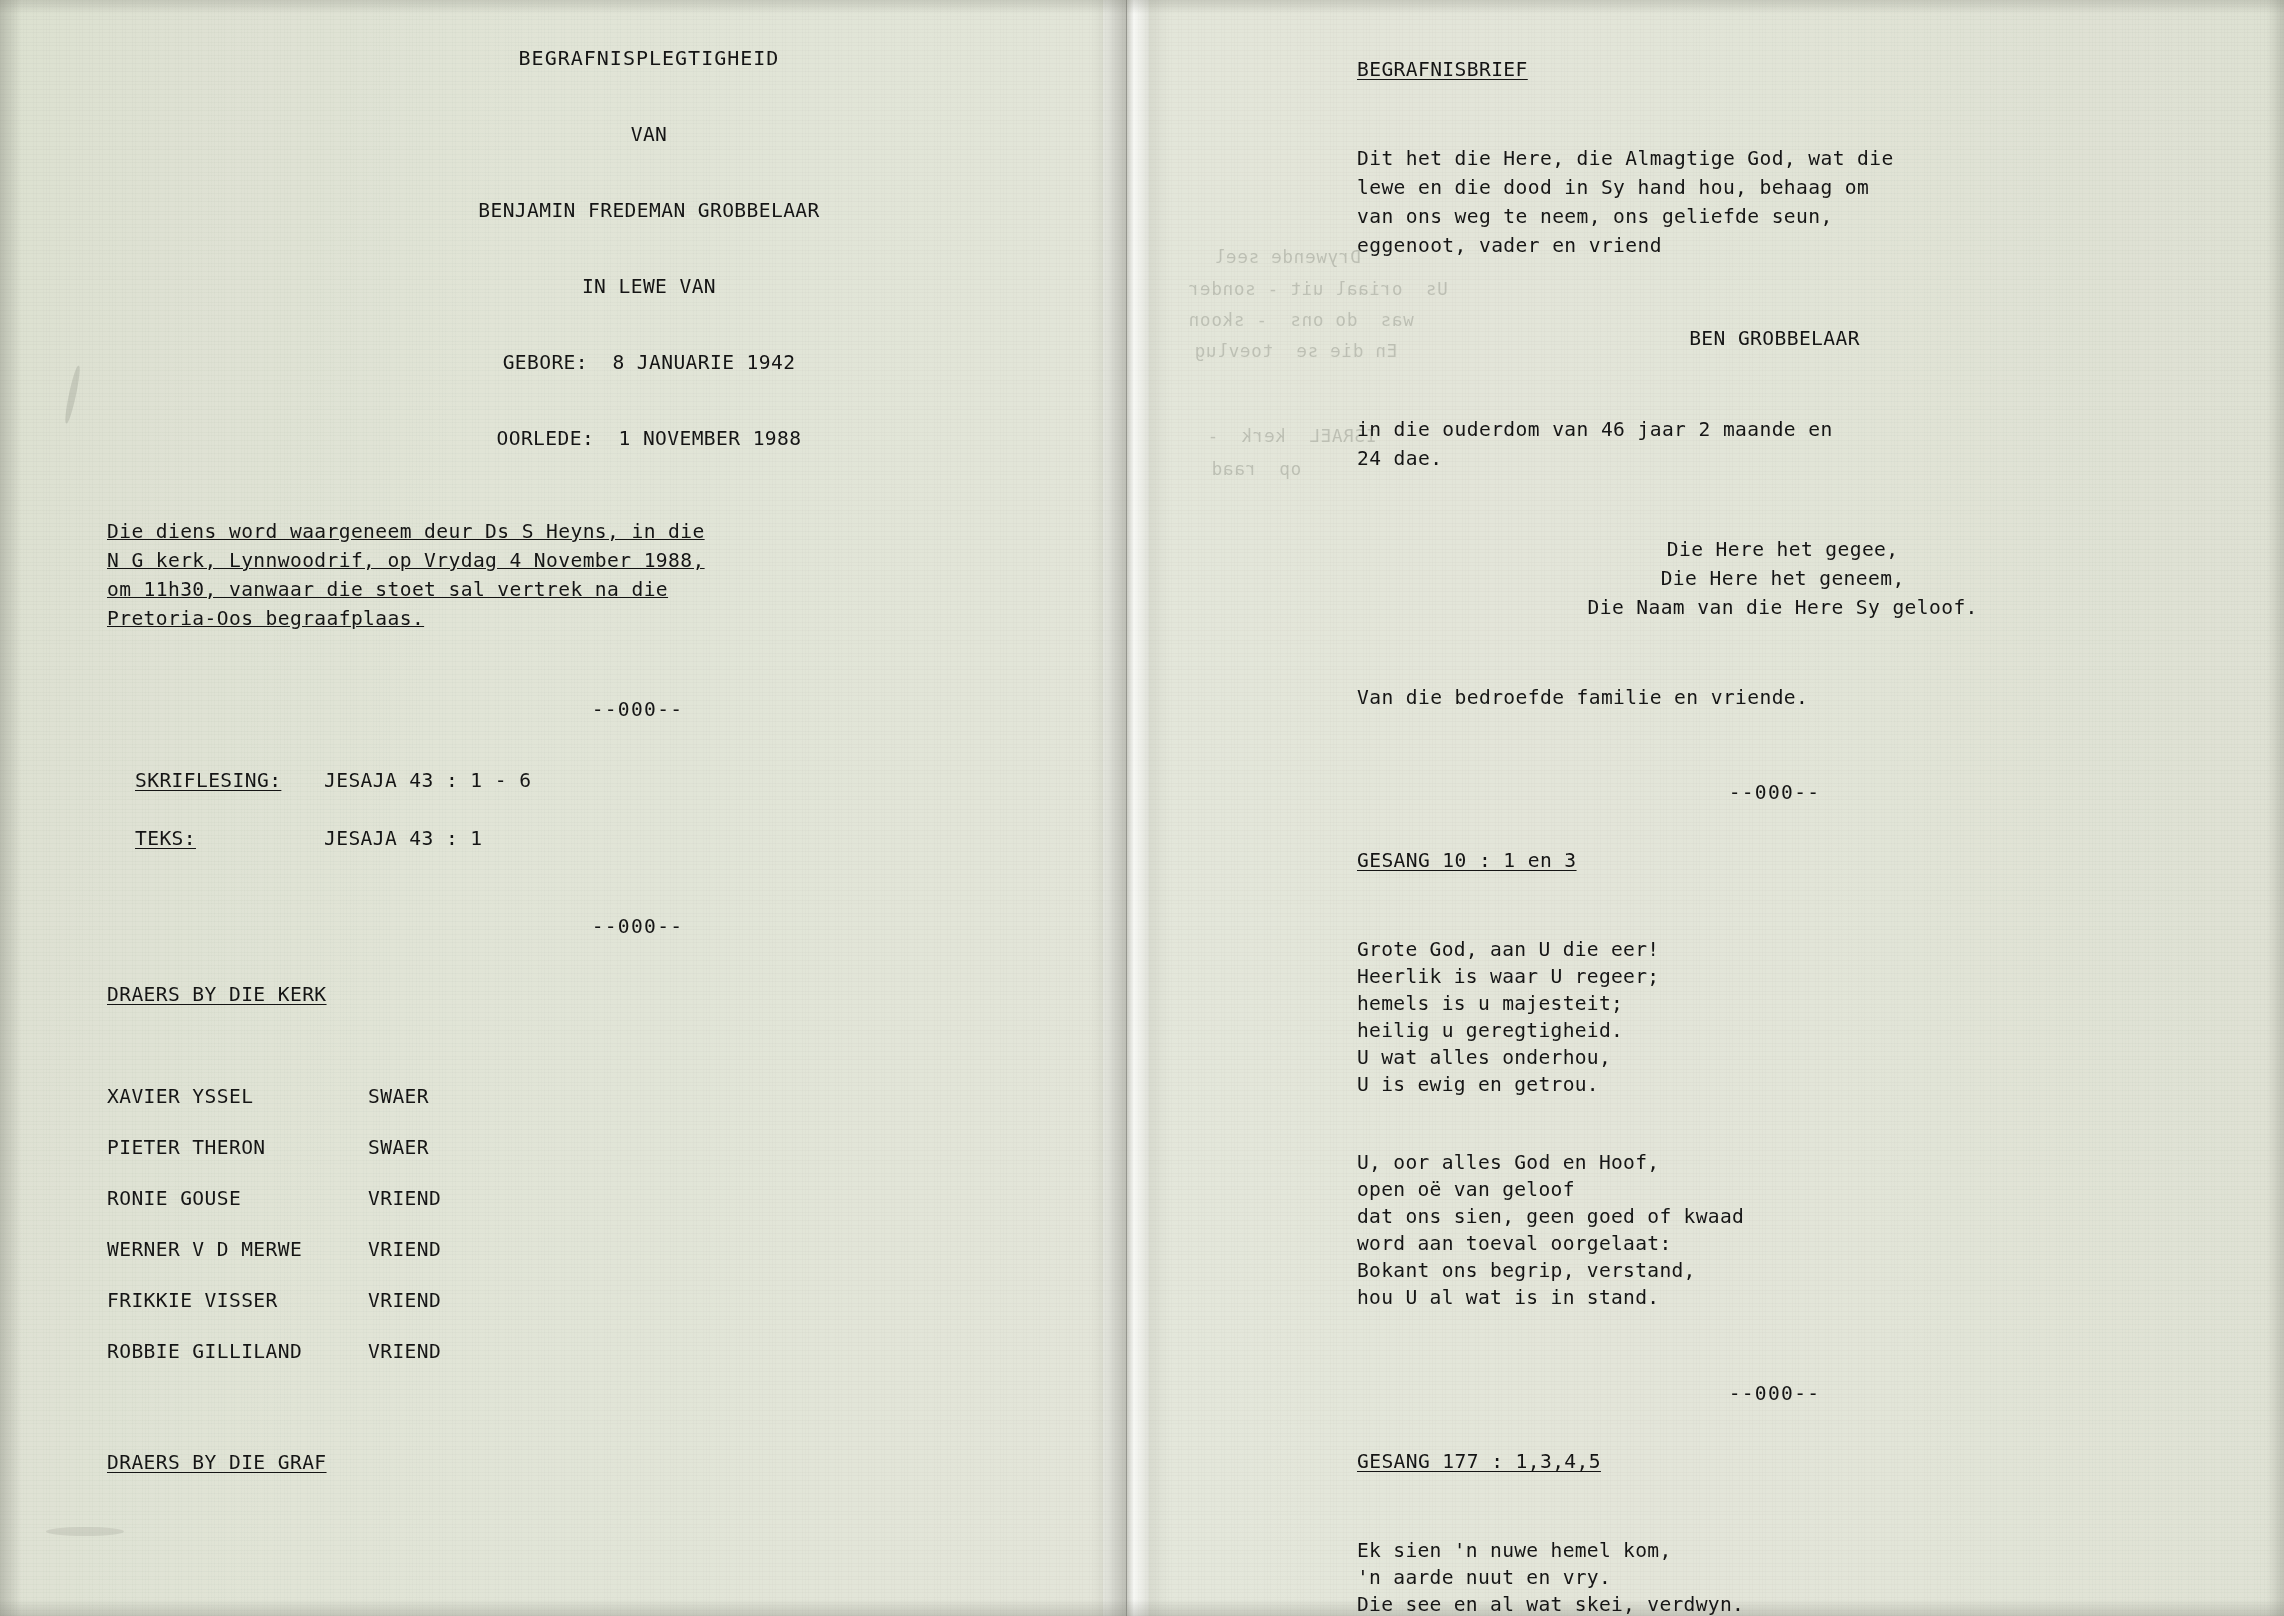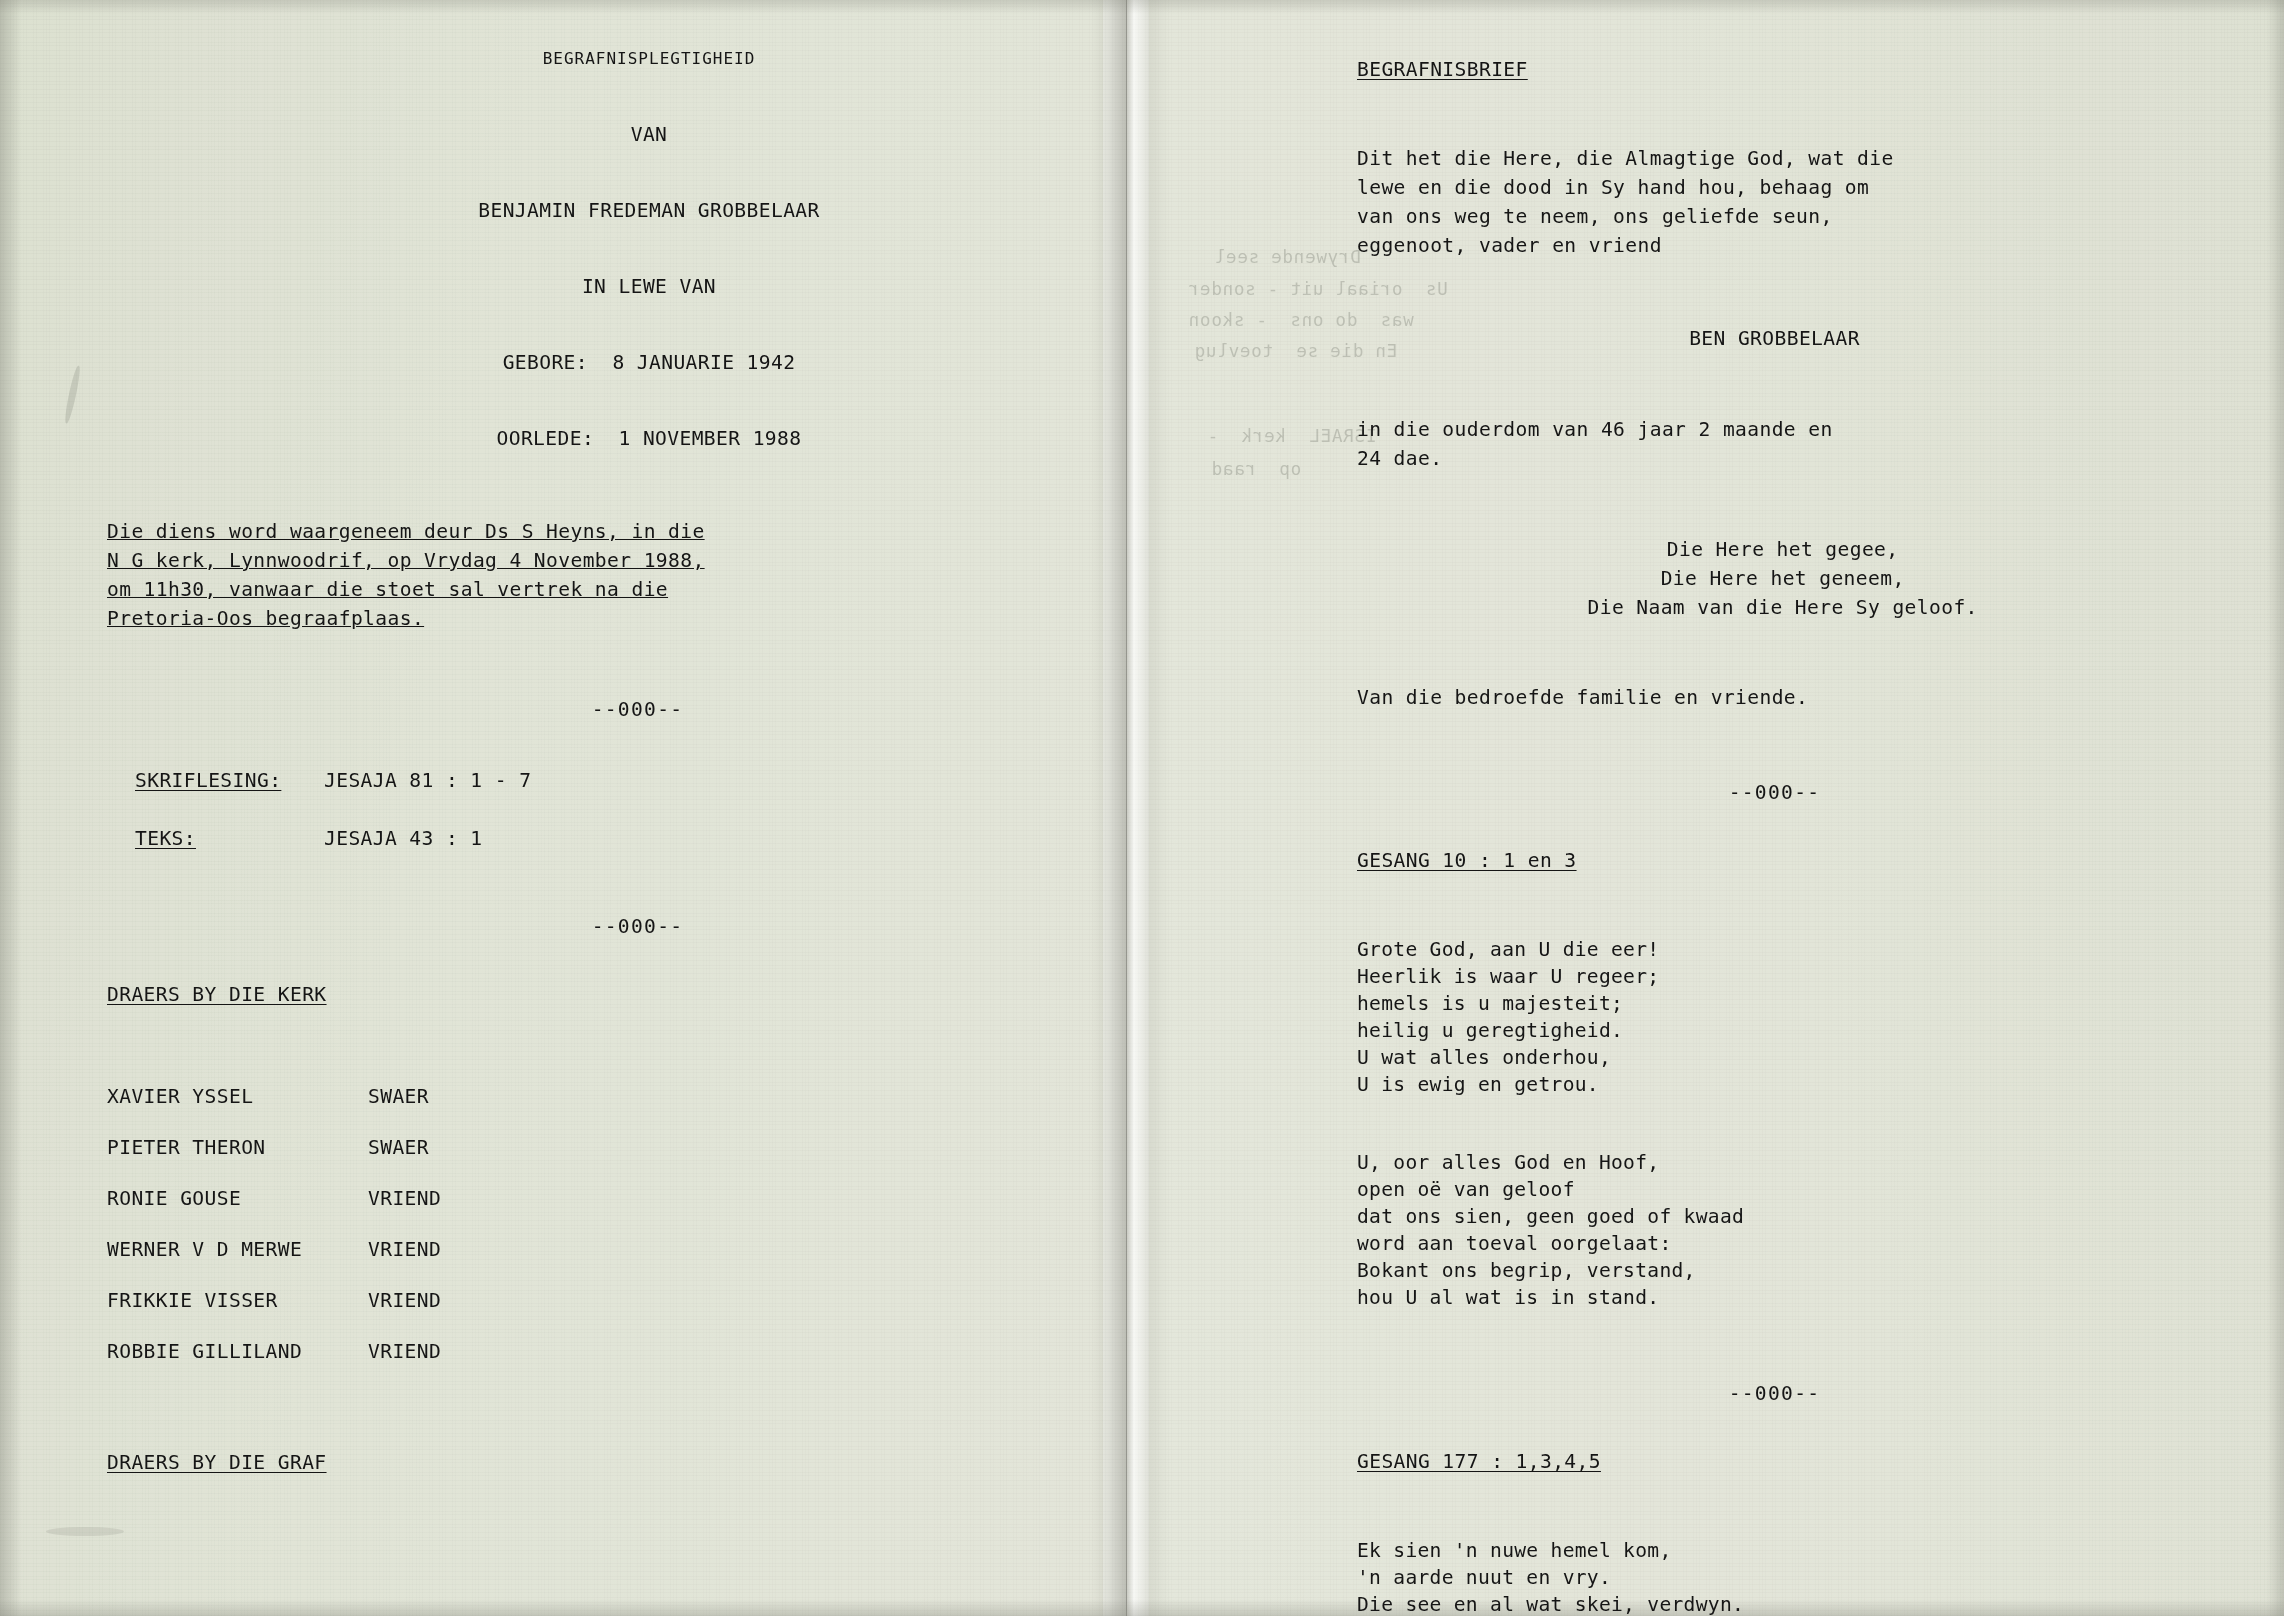--- a/index.html
+++ b/index.html
@@ -138,21 +138,21 @@
     line-height: 37px;
     letter-spacing: 1.3px;
   }
   .verse {
     font-size: 19.6px;
     line-height: 27px;
     letter-spacing: 0.3px;
     white-space: pre;
   }
   .title-head {
-    font-size: 16px;
+    font-size: 20px;
     letter-spacing: 1px;
   }
   .smudge1 {
     position: absolute;
     left: 69px; top: 365px;
     width: 6.5px; height: 59px;
     background: rgba(90,92,84,0.18);
     border-radius: 50%;
     transform: rotate(12deg);
   }
@@ -198,21 +198,21 @@
 
     <div class="t" style="margin-left:-108px; line-height:29px;text-decoration:underline;">Die diens word waargeneem deur Ds S Heyns, in die
 N G kerk, Lynnwoodrif, op Vrydag 4 November 1988,
 om 11h30, vanwaar die stoet sal vertrek na die
 Pretoria-Oos begraafplaas.</div>
 
     <div class="sep" style="margin-top:22px; margin-left:-23px;">--000--</div>
 
     <div class="lbl-row" style="margin-left:-108px;">
       <span class="lbl-key u" style="width:153px;">SKRIFLESING:</span>
-      <span class="lbl-val" style="margin-left:36px;">JESAJA 81 : 1 - 7</span>
+      <span class="lbl-val" style="margin-left:36px;">JESAJA 43 : 1 - 6</span>
     </div>
     <div class="lbl-row" style="margin-left:-108px;">
       <span class="lbl-key u" style="width:153px;">TEKS:</span>
       <span class="lbl-val" style="margin-left:36px;">JESAJA 43 : 1</span>
     </div>
 
     <div class="sep" style="margin-top:15.7px; margin-left:-23px;">--000--</div>
 
     <div class="t u" style="margin-left:-108px; margin-bottom:15.7px;">DRAERS BY DIE KERK</div>
 

